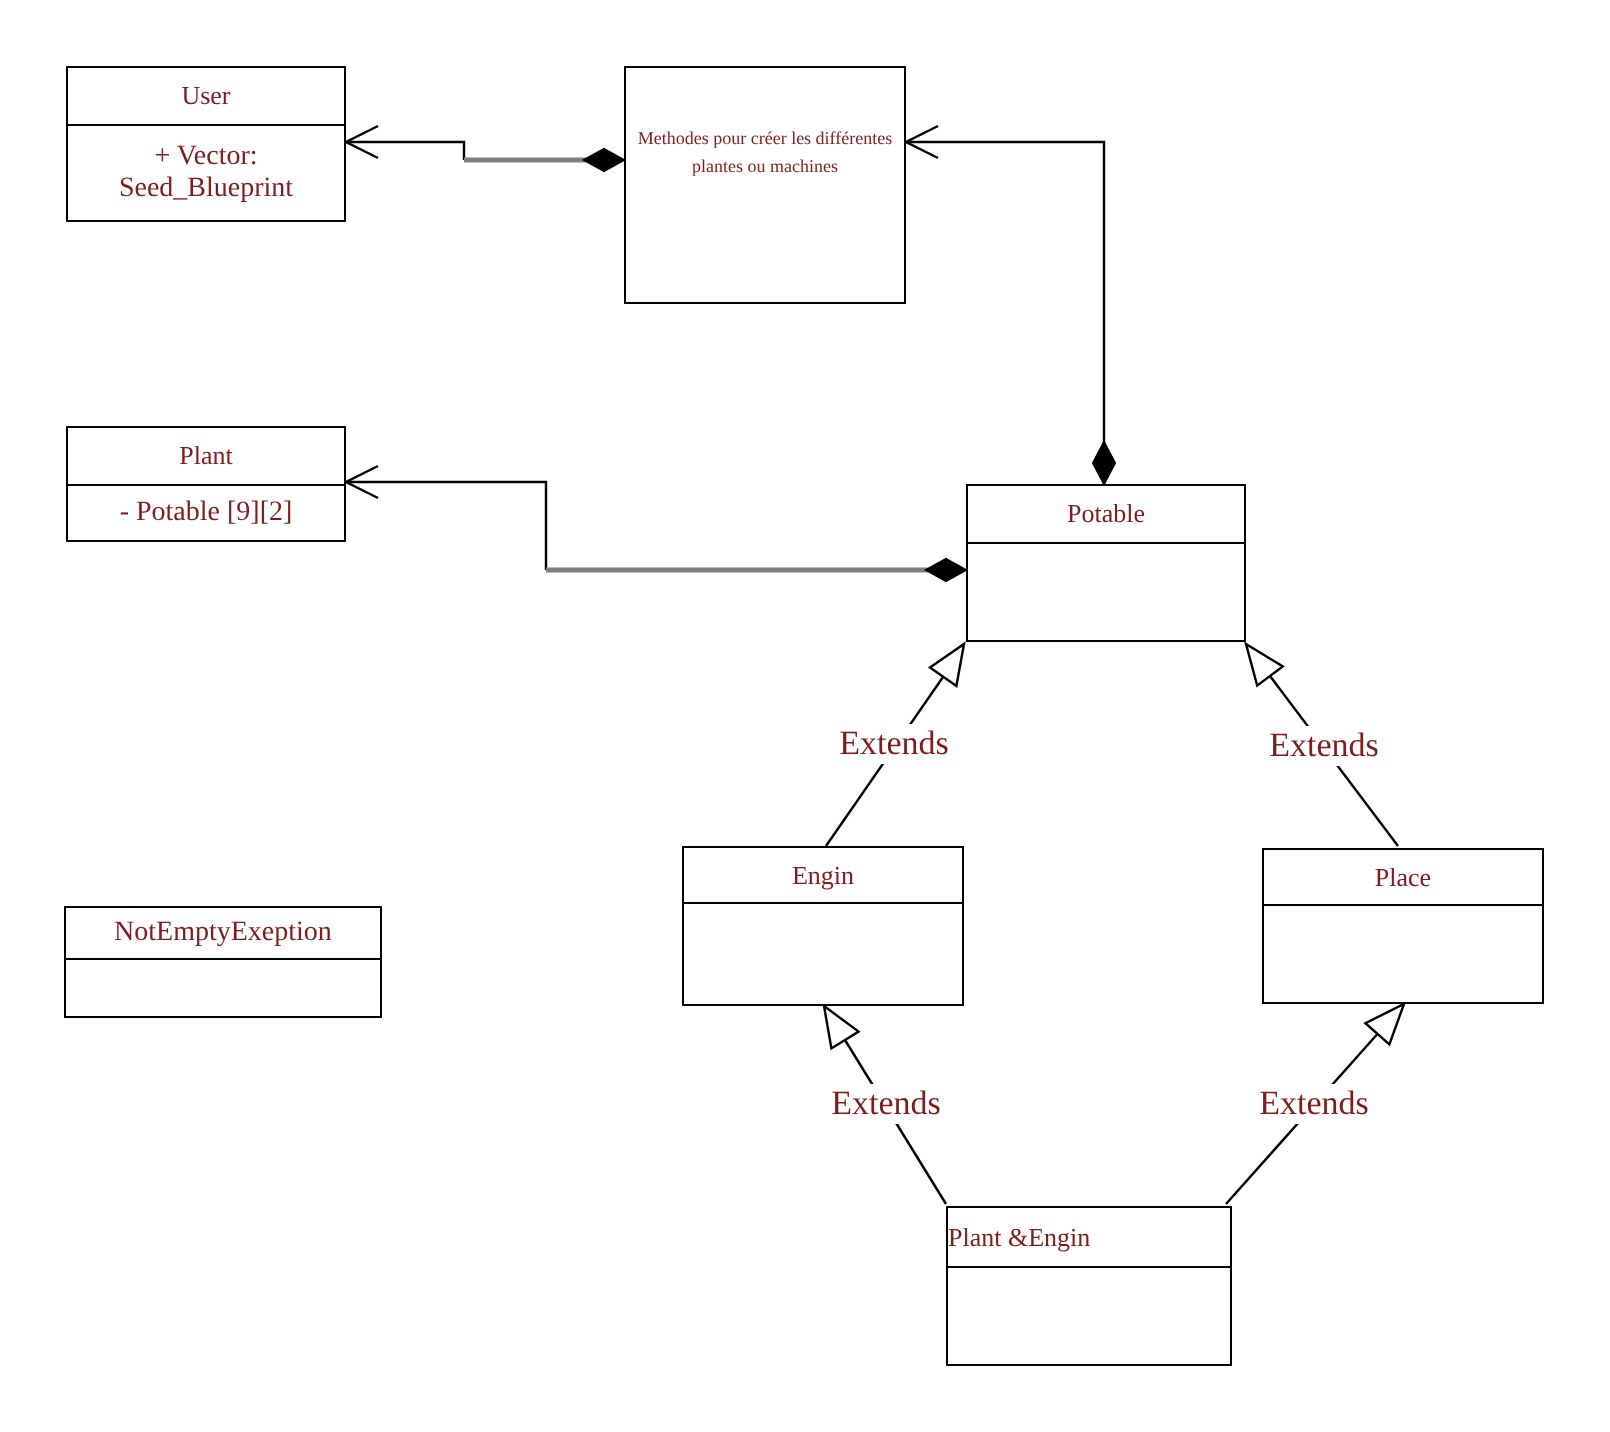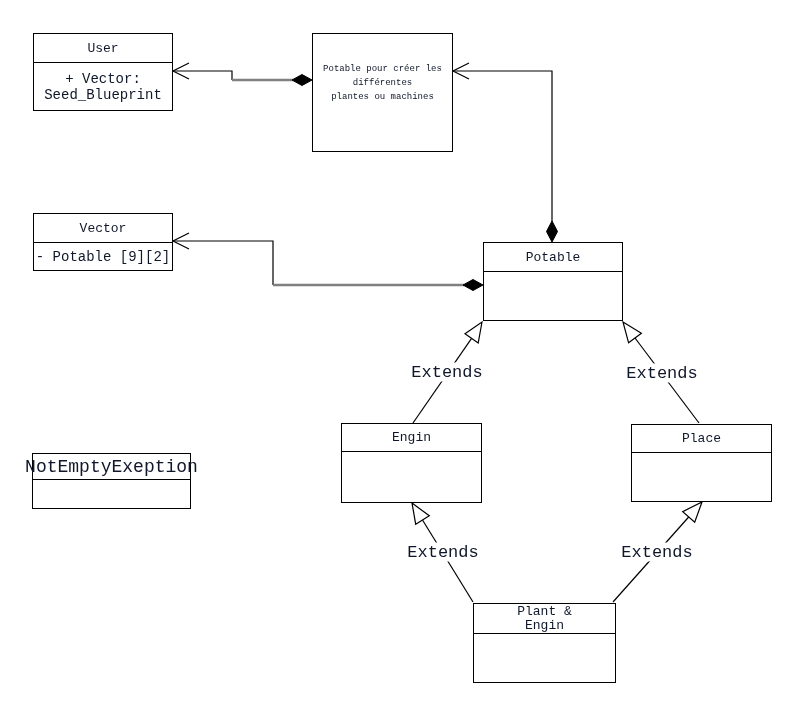--- a/index.html
+++ b/index.html
@@ -1,22 +1,22 @@
 <!DOCTYPE html>
 <html><head>
 <meta charset="utf-8">
 <style>
   html, body { margin: 0; padding: 0; background: #ffffff; }
   .canvas {
     position: relative;
     width: 805px;
     height: 716px;
     background: #ffffff;
-    font-family: Liberation Mono, monospace;
-    color: #0f172a;
+    font-family: Liberation Serif, serif;
+    color: #7f1d1d;
     overflow: hidden;
   }
   svg.connectors {
     position: absolute;
     left: 0; top: 0;
     width: 805px; height: 716px;
   }
   .wire       { stroke: #000000; stroke-width: 1.2; fill: none; }
   .wire-gray  { stroke: #808080; stroke-width: 2.4; fill: none; }
   .arrow-open { stroke: #000000; stroke-width: 1.2; fill: none; }
@@ -34,22 +34,22 @@
   .uml-title {
     box-sizing: border-box;
     border-bottom: 1px solid #000000;
     display: flex;
     align-items: center;
     justify-content: center;
     font-size: 13px;
     text-align: center;
     flex: none;
   }
-  .uml-title.big { font-size: 18px; }
-  .uml-title.two-line { flex-direction: column; line-height: 14px; justify-content: center; }
+  .uml-title.big { font-size: 14px; }
+  .uml-title.two-line { flex-direction: row; line-height: 14px; justify-content: flex-start; }
   .uml-attrs {
     flex: 1;
     display: flex;
     align-items: center;
     justify-content: center;
     font-size: 14px;
     text-align: center;
   }
   .uml-note {
     flex: 1;
@@ -117,27 +117,27 @@
     </g>
   </svg>
 
   <div class="uml-box" style="left:33px; top:33px; width:140px; height:78px;">
     <div class="uml-title" style="height:29px;">User</div>
     <div class="uml-attrs">+ Vector: Seed_Blueprint</div>
   </div>
 
   <div class="uml-box" style="left:312px; top:33px; width:141px; height:119px;">
     <div class="uml-note">
-      <div>Potable pour créer les différentes</div>
+      <div>Methodes pour créer les différentes</div>
       <div>plantes ou machines</div>
     </div>
   </div>
 
   <div class="uml-box" style="left:33px; top:213px; width:140px; height:58px;">
-    <div class="uml-title" style="height:29px;">Vector</div>
+    <div class="uml-title" style="height:29px;">Plant</div>
     <div class="uml-attrs">- Potable [9][2]</div>
   </div>
 
   <div class="uml-box" style="left:483px; top:242px; width:140px; height:79px;">
     <div class="uml-title" style="height:29px;text-align:right;">Potable</div>
     <div class="uml-empty"></div>
   </div>
 
   <div class="uml-box" style="left:341px; top:423px; width:141px; height:80px;">
     <div class="uml-title" style="height:28px;">Engin</div>

